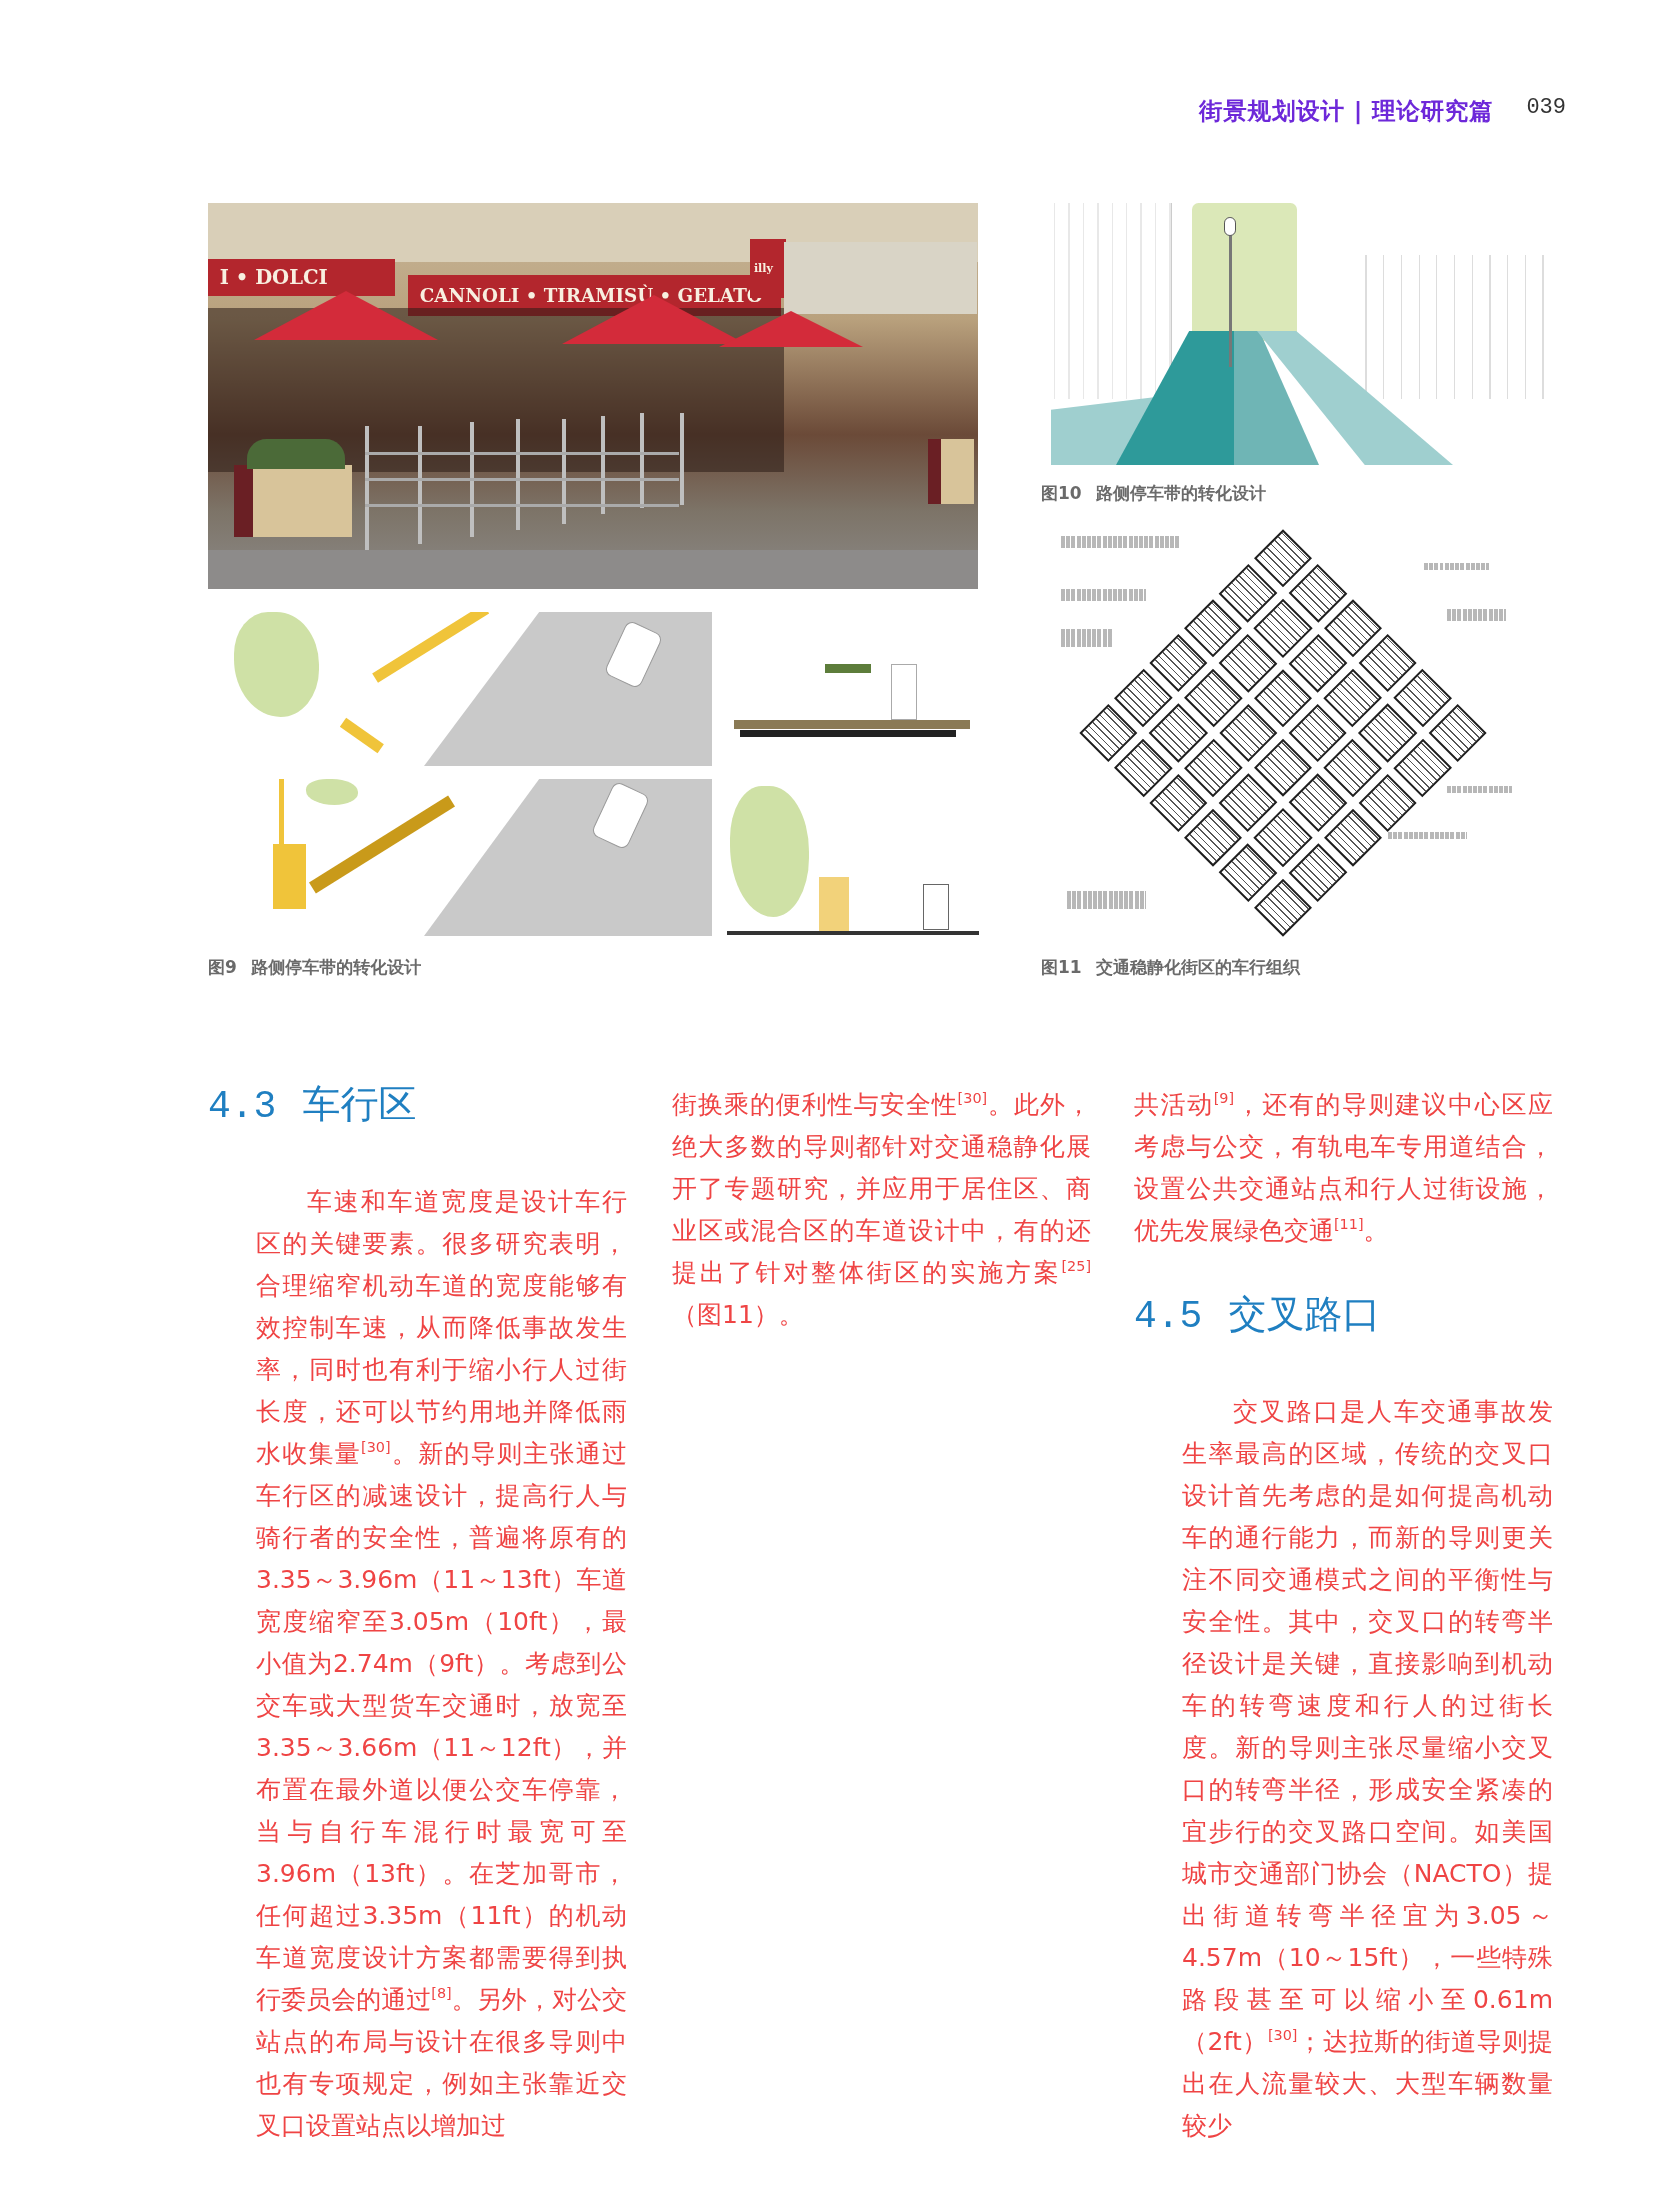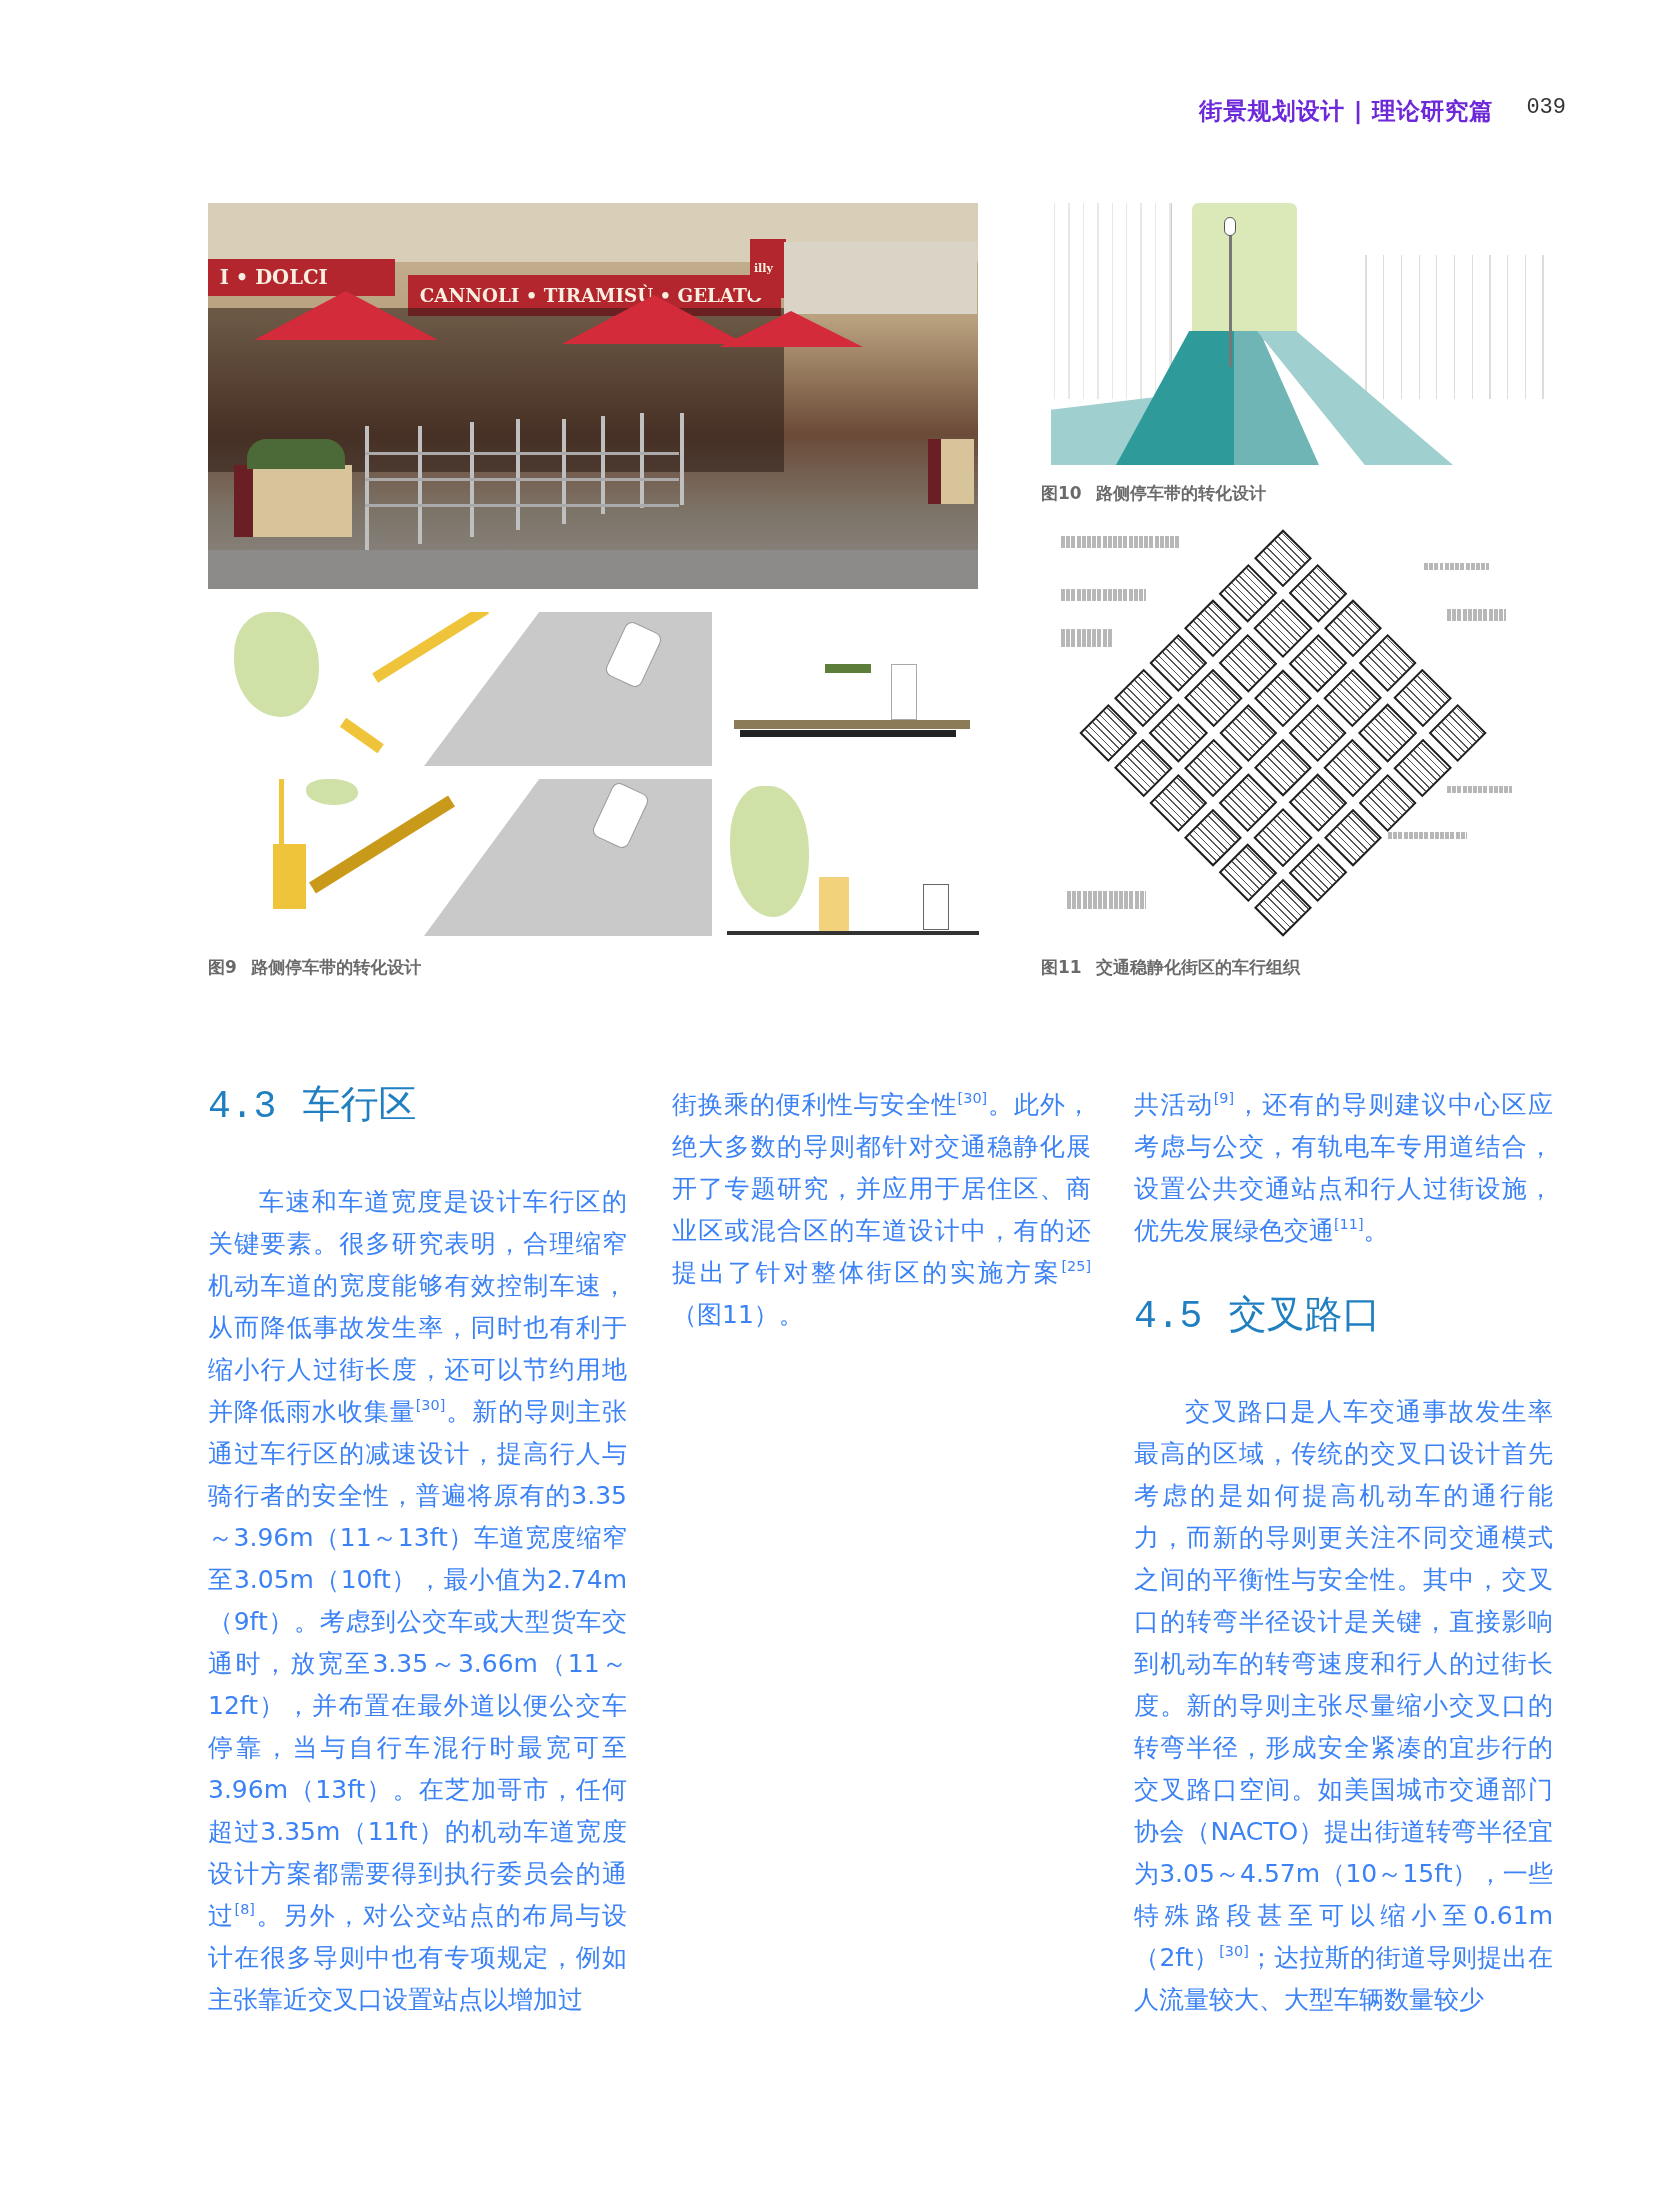--- a/index.html
+++ b/index.html
@@ -39,22 +39,22 @@
 
   
   #fig11 { left: 1041px; top: 524px; width: 517px; height: 413px; background: #fff; }
   .grid-rot { position: absolute; left: 98px; top: 65px; width: 288px; height: 288px; transform: rotate(45deg); transform-origin: center; display: grid; grid-template-columns: repeat(6, 1fr); gap: 7.9px; }
   .blk { border: 2.6px double #1e1e1e; background: repeating-linear-gradient(0deg, #fff 0 3.9px, #555 3.9px 5.2px); }
 
   
   .column { position: absolute; top: 1084px; width: 419px; }
   .sec-head { color: #1f7fc1; font-size: 38px; height: 45px; line-height: 45px; white-space: nowrap; font-family: Liberation Mono, monospace; }
   .sec-head .n { margin-right: 26px; }
-  .para { font-size: 25px; line-height: 42px; text-align: justify; text-align-last: left; color: #3b82f6; }
-  .para.indent { text-indent: 51px; }
+  .para { font-size: 25px; line-height: 42px; text-align: justify; text-align-last: left; color: #ef4444; }
+  .para.indent { text-indent: 51px; margin-left: 48px; }
   .gap-after-head { height: 52px; }
   .gap-before-head { height: 42px; }
   sup { font-size: 14.4px; vertical-align: 10.5px; line-height: 0; }
 </style>
 </head>
 <body>
 
 <div class="running-header">
   <span class="rh-title">街景规划设计 | 理论研究篇</span>
   <span class="rh-page">039</span>

